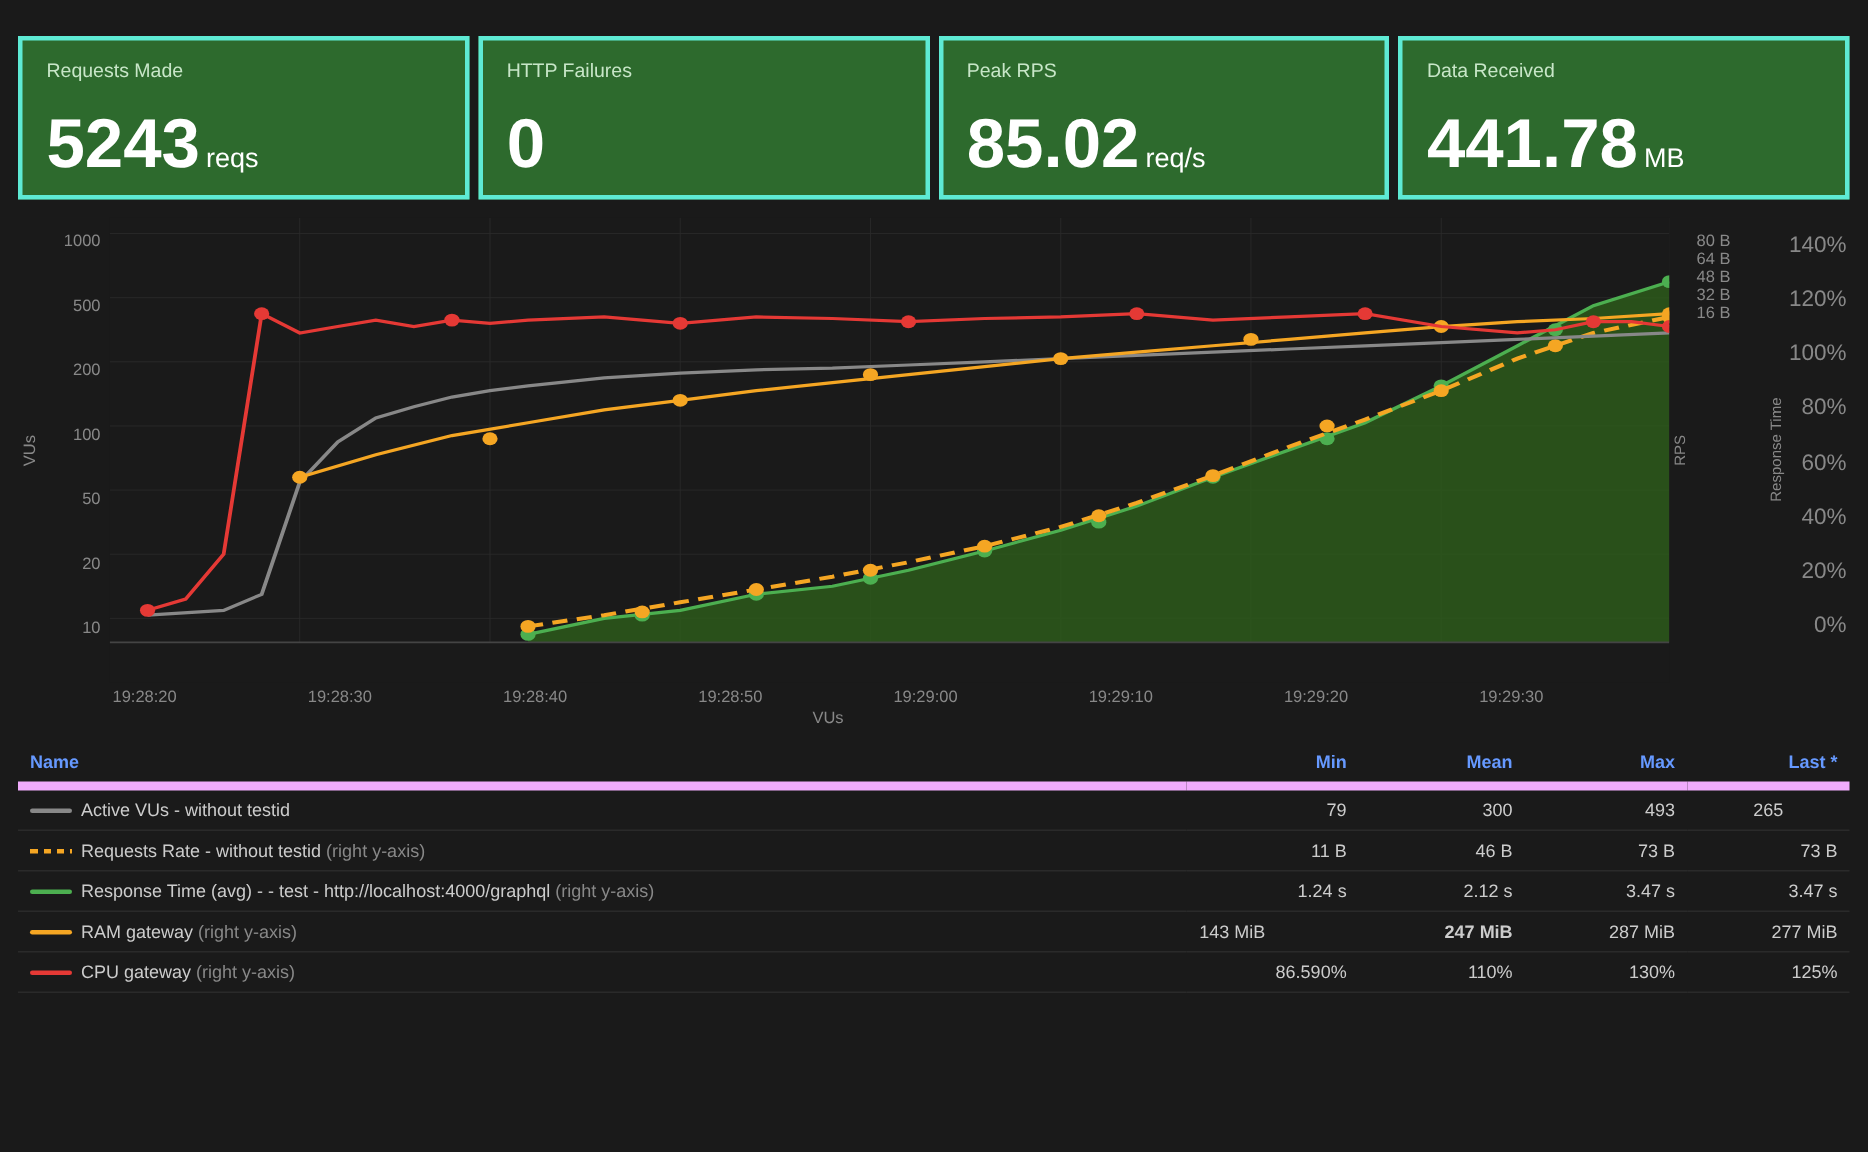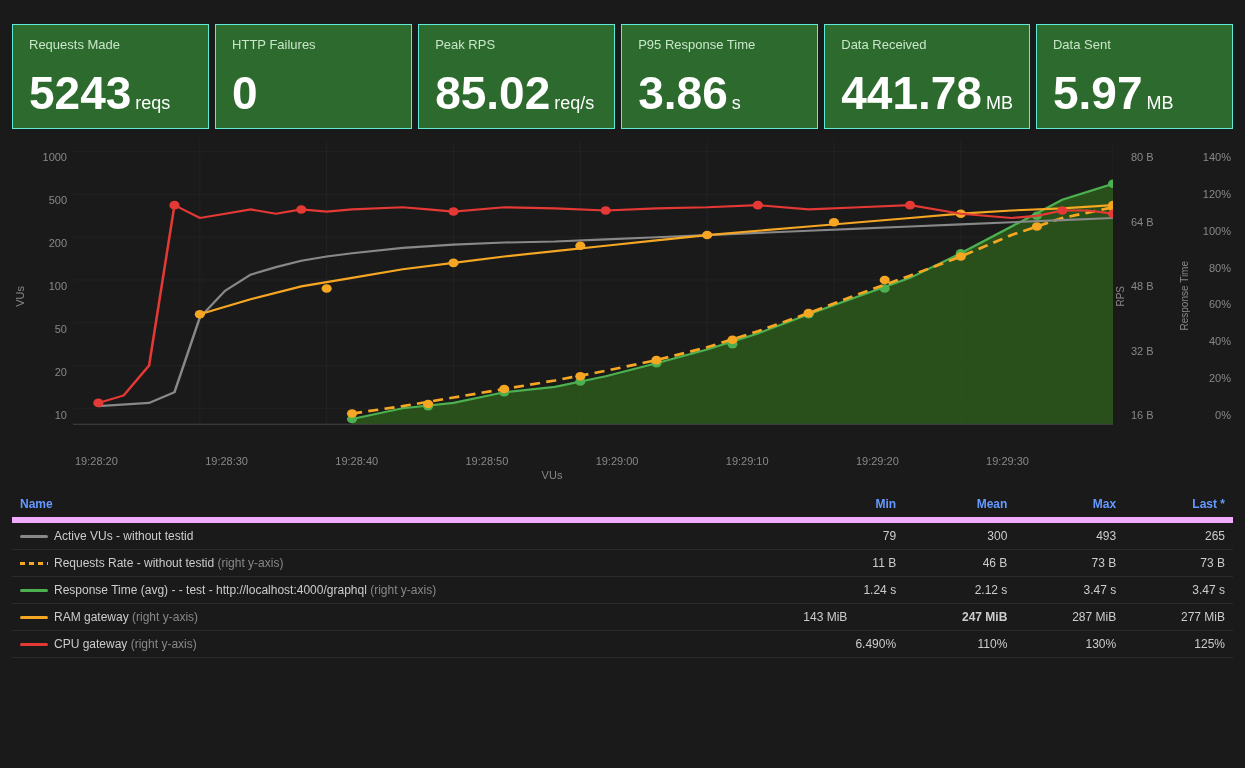--- a/index.html
+++ b/index.html
@@ -32,21 +32,21 @@
     }
 
     .metrics-row {
       display: flex;
       gap: 0;
       padding: 0 12px 12px 12px;
     }
 
     .metric-card {
       background: #2d6a2d;
-      border: 1px solid #5eead4;
+      border: 3px solid #5eead4;
       flex: 1;
       padding: 12px 16px;
       margin-right: 6px;
     }
 
     .metric-card:last-child { margin-right: 0; }
 
     .metric-label {
       font-size: 13px;
       color: #c8e6c8;
@@ -87,21 +87,20 @@
     .chart-area {
       flex: 1;
       position: relative;
       overflow: hidden;
     }
 
     .y-axis-right1 {
       width: 50px;
       display: flex;
       flex-direction: column;
-      justify-content: space-between;
       align-items: flex-start;
       padding: 10px 0 30px 4px;
       font-size: 11px;
       color: #888;
     }
 
     .y-axis-right2 {
       width: 52px;
       display: flex;
       flex-direction: column;
@@ -123,21 +122,21 @@
       color: #888;
     }
 
     .y-axis-right4 {
       width: 42px;
       display: flex;
       flex-direction: column;
       justify-content: space-between;
       align-items: flex-end;
       padding: 10px 2px 30px 0;
-      font-size: 11px;
+      font-size: 15px;
       color: #888;
     }
 
     .legend-table {
       width: 100%;
       border-collapse: collapse;
       margin-top: 4px;
     }
 
     .legend-table th {
@@ -205,30 +204,22 @@
   </div>
     <div class="metric-card">
     <div class="metric-label">HTTP Failures</div>
     <div class="metric-value">0<span class="unit"></span></div>
   </div>
     <div class="metric-card">
     <div class="metric-label">Peak RPS</div>
     <div class="metric-value">85.02<span class="unit">req/s</span></div>
   </div>
     <div class="metric-card">
-    <div class="metric-label">P95 Response Time</div>
-    <div class="metric-value">3.86<span class="unit">s</span></div>
-  </div>
-    <div class="metric-card">
     <div class="metric-label">Data Received</div>
     <div class="metric-value">441.78<span class="unit">MB</span></div>
-  </div>
-    <div class="metric-card">
-    <div class="metric-label">Data Sent</div>
-    <div class="metric-value">5.97<span class="unit">MB</span></div>
   </div>
   </div>
 
 <div class="chart-section">
   <div class="chart-container" style="display:flex; flex-direction:column;">
     <div style="display:flex; height:310px; position:relative;">
 
       <div style="width:16px; display:flex; align-items:center; justify-content:center; position:relative;">
         <span style="writing-mode:vertical-rl; transform:rotate(180deg); font-size:11px; color:#888; white-space:nowrap;">VUs</span>
       </div>
@@ -376,21 +367,21 @@
         <th class="right-align" style="color:#6699ff; text-align:right;">Max</th>
         <th class="right-align" style="color:#6699ff; text-align:right;">Last <span class="last-asterisk">*</span></th>
       </tr>
     </thead>
     <tbody id="legend-tbody">
     <tr>
     <td><span class="legend-line" style="background:#888888;"></span>Active VUs - without testid</td>
     <td class="right-align" style="text-align:right;">79</td>
     <td class="right-align" style="text-align:right;">300</td>
     <td class="right-align" style="text-align:right;">493</td>
-    <td class="right-align" style="text-align:right;">265</td>
+    <td class="right-align" style="text-align:center;">265</td>
   </tr>
         <tr>
     <td><span class="legend-line-dashed"></span>Requests Rate - without testid<span style="color:#888;"> (right y-axis)</span></td>
     <td class="right-align" style="text-align:right;">11 B</td>
     <td class="right-align" style="text-align:right;margin-top:24px;">46 B</td>
     <td class="right-align" style="text-align:right;">73 B</td>
     <td class="right-align" style="text-align:right;">73 B</td>
   </tr>
         <tr>
     <td><span class="legend-line" style="background:#4caf50;"></span>Response Time (avg) - - test - http://localhost:4000/graphql<span style="color:#888;"> (right y-axis)</span></td>
@@ -401,20 +392,20 @@
   </tr>
         <tr>
     <td><span class="legend-line" style="background:#f5a623;"></span>RAM gateway<span style="color:#888;"> (right y-axis)</span></td>
     <td class="right-align" style="text-align:left;">143 MiB</td>
     <td class="right-align" style="text-align:right;font-weight:bold;">247 MiB</td>
     <td class="right-align" style="text-align:right;">287 MiB</td>
     <td class="right-align" style="text-align:right;">277 MiB</td>
   </tr>
         <tr>
     <td><span class="legend-line" style="background:#e53935;"></span>CPU gateway<span style="color:#888;"> (right y-axis)</span></td>
-    <td class="right-align" style="text-align:right;">6.490%</td>
+    <td class="right-align" style="text-align:right;">86.590%</td>
     <td class="right-align" style="text-align:right;">110%</td>
     <td class="right-align" style="text-align:right;">130%</td>
     <td class="right-align" style="text-align:right;">125%</td>
   </tr>
       </tbody>
   </table>
 </div>
 
 </body></html>

